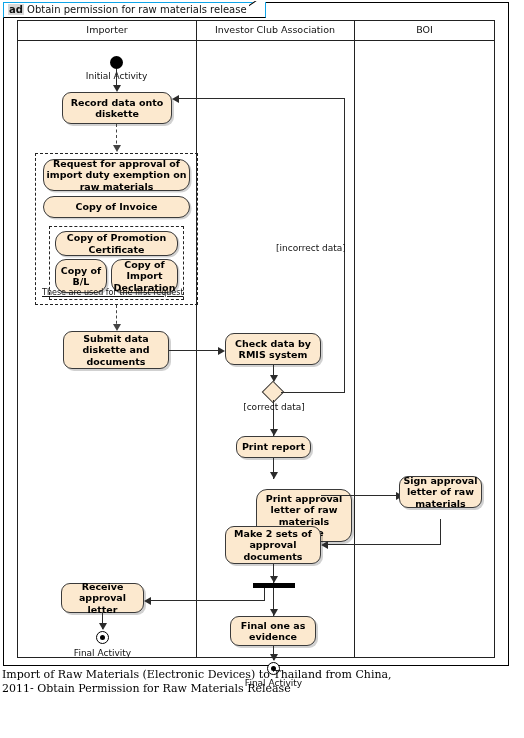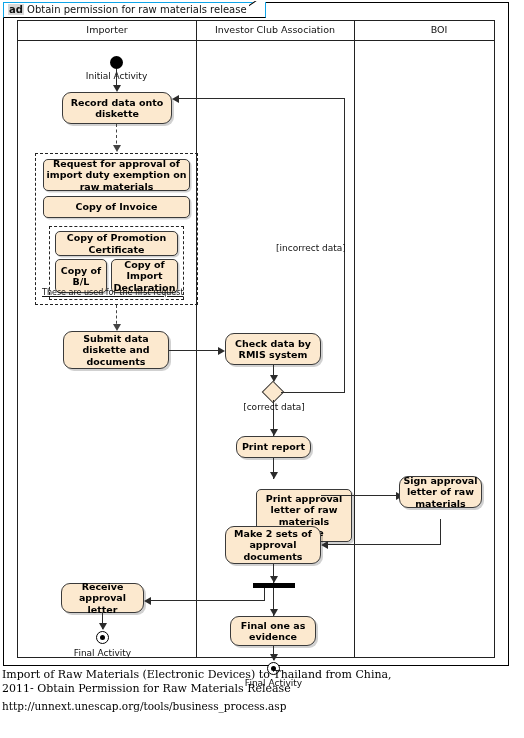--- a/index.html
+++ b/index.html
@@ -105,21 +105,21 @@
     font-size: 9.5px;
     line-height: 11.5px;
     text-align: center;
     display: flex;
     align-items: center;
     justify-content: center;
     padding: 2px 2px;
     box-shadow: 2px 2px 0 rgba(0,0,0,0.18);
   }
   .node.round { border-radius: 9px; }
-  .node.rect  { border-radius: 5px; }
+  .node.rect  { border-radius: 11px; }
   .node.doc   {
     box-shadow: 1.5px 1.5px 0 rgba(0,0,0,0.18);
     border-width: 1.3px;
   }
   
   .init-node {
     position: absolute;
     width: 13px; height: 13px;
     border-radius: 50%;
     background: #000;
@@ -245,21 +245,21 @@
   </div>
 
   <div class="lanes">
 
     <div class="lane-hdr-rule"></div>
     <div class="lane-div" style="left:178px;"></div>
     <div class="lane-div" style="left:336px;"></div>
 
     <div class="lane-hdr" style="left:0; width:178px;">Importer</div>
     <div class="lane-hdr" style="left:178px; width:158px;">Investor Club Association</div>
-    <div class="lane-hdr" style="left:336px; width:170px;text-align:center;">BOI</div>
+    <div class="lane-hdr" style="left:336px; width:141px;text-align:center;">BOI</div>
 
     <div class="init-node" style="left:92px; top:35px;"></div>
     <div class="lbl center" style="left:98.5px; top:50px;">Initial Activity</div>
 
     <div class="ln v" style="left:98px; top:48px; height:20px;"></div>
     <div class="arw down" style="left:94.5px; top:64px;"></div>
 
     <div class="node round" style="left:44px; top:71px; width:110px; height:32px;">
       <span>Record data onto diskette</span>
     </div>
@@ -374,15 +374,14 @@
     <div class="final-node" style="left:249px; top:641px;"></div>
     <div class="lbl center" style="left:255.5px; top:657px;">Final Activity</div>
 
     <div class="node round" style="left:381px; top:455px; width:83px; height:32px;">
       <span>Sign approval letter of raw materials</span>
     </div>
 
   </div>
 
   <div class="caption" id="caption-main">Import of Raw Materials (Electronic Devices) to Thailand from China, 2011- Obtain Permission for Raw Materials Release</div>
-  <div class="caption" id="caption-url">http://unnext.unescap.org/tools/business_process.asp</div>
 
 </div>
 
 </body></html>

